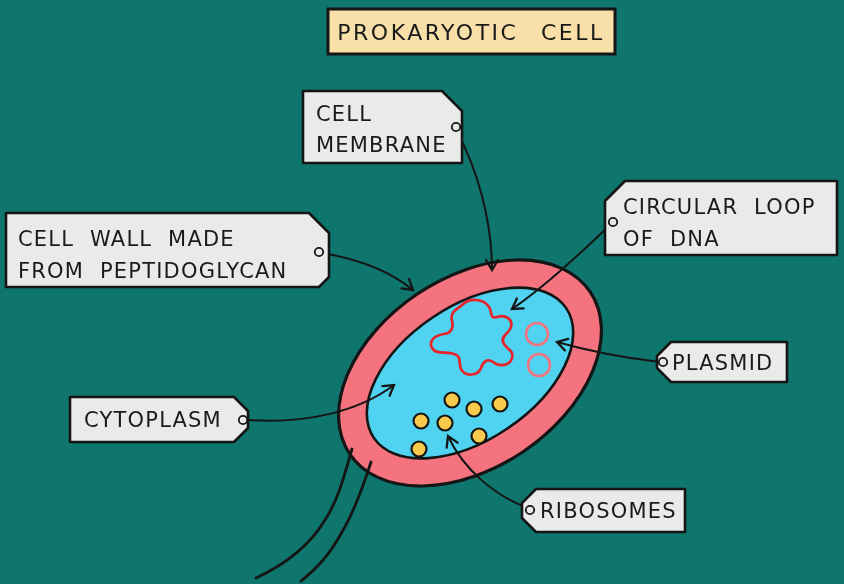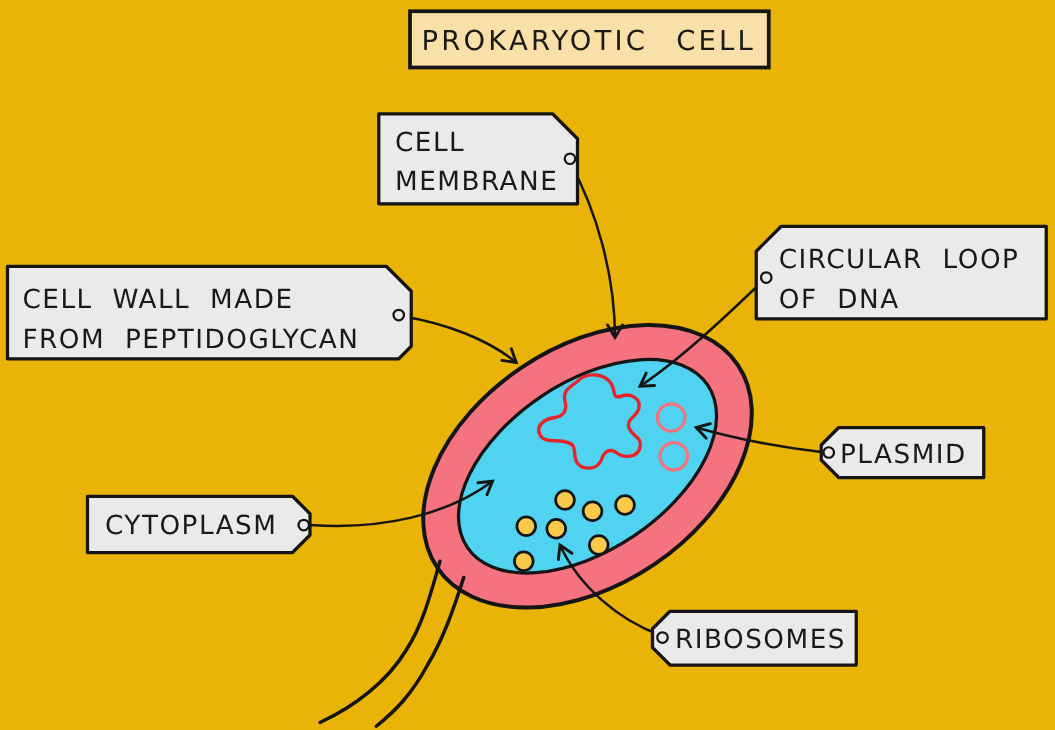--- a/index.html
+++ b/index.html
@@ -1,16 +1,16 @@
 <!DOCTYPE html>
 <html><head>
 <meta charset="utf-8">
 <style>
   html,body { margin:0; padding:0; background:#ffffff; }
-  .stage { position:relative; width:844px; height:584px; background:#eab308; overflow:hidden; }
+  .stage { position:relative; width:844px; height:584px; background:#0f766e; overflow:hidden; }
   svg { display:block; }
   svg text { font-family:"DejaVu Sans","Liberation Sans",sans-serif; fill:#1a1a1a; }
   .ttl { font-size:22px; letter-spacing:2.5px; word-spacing:13px; }
   .lbl { font-size:21px; letter-spacing:1.2px; word-spacing:8px; }
 </style>
 </head>
 <body>
 
 <div class="stage">
 <svg width="844" height="584" viewBox="0 0 844 584">

